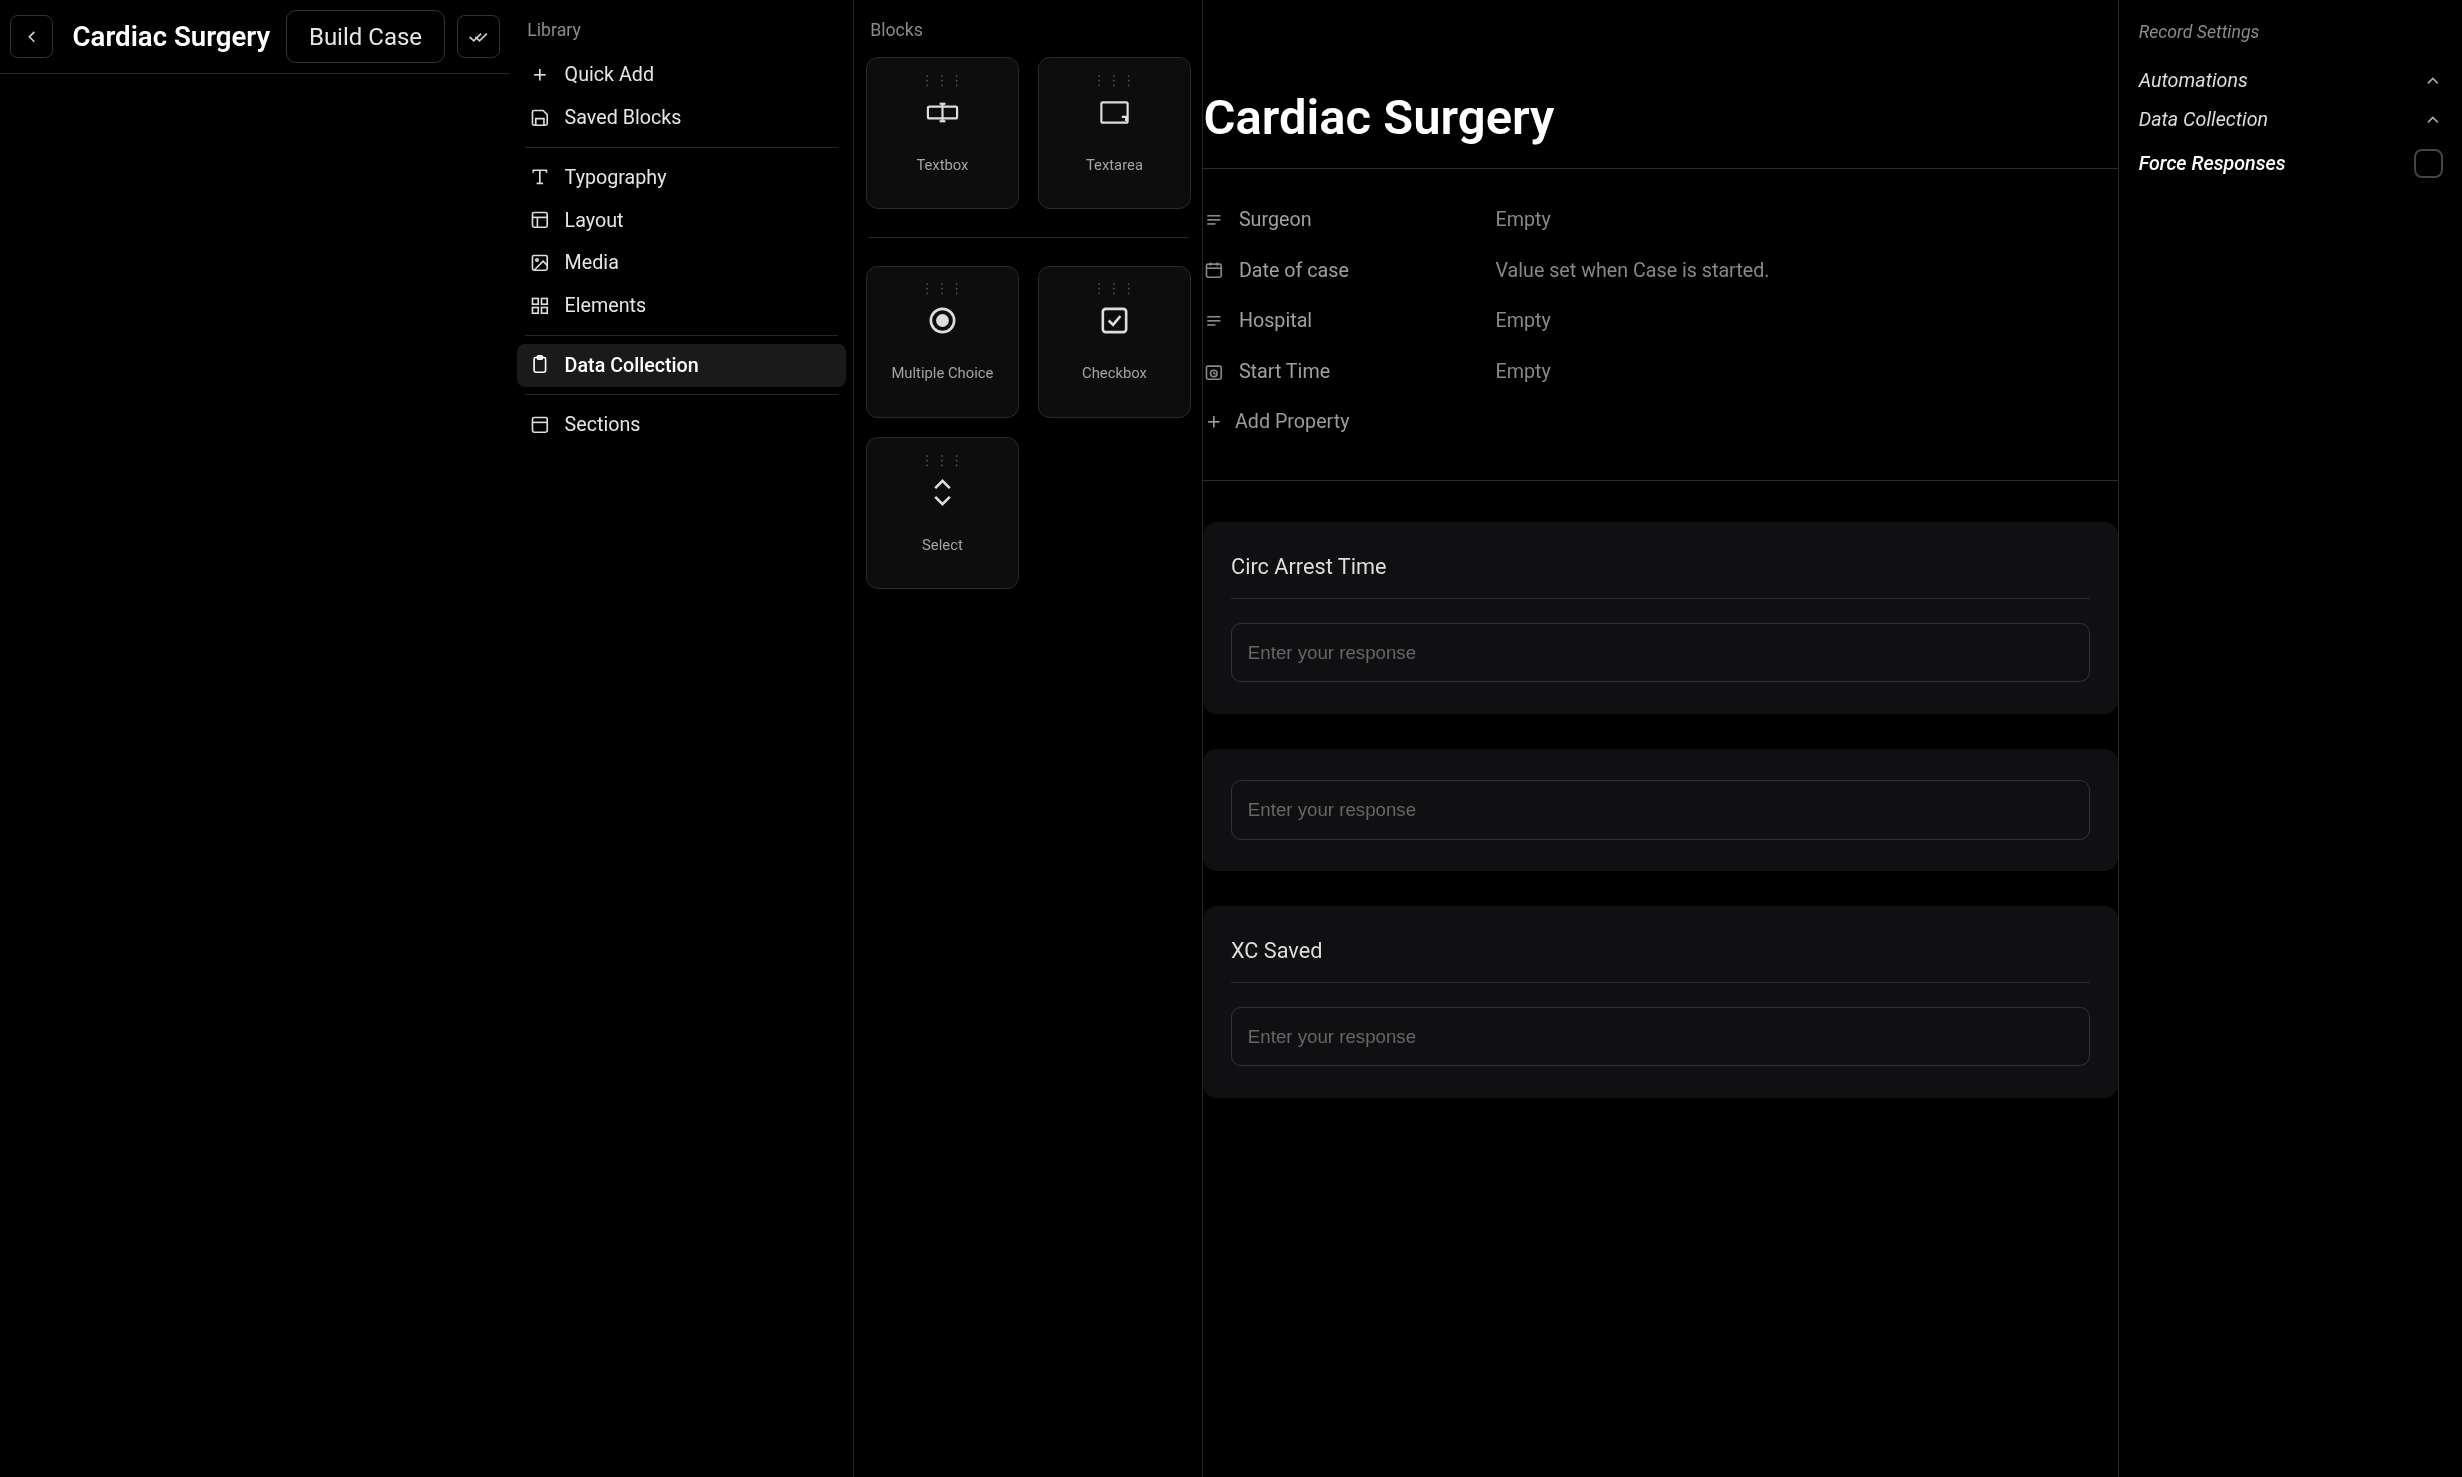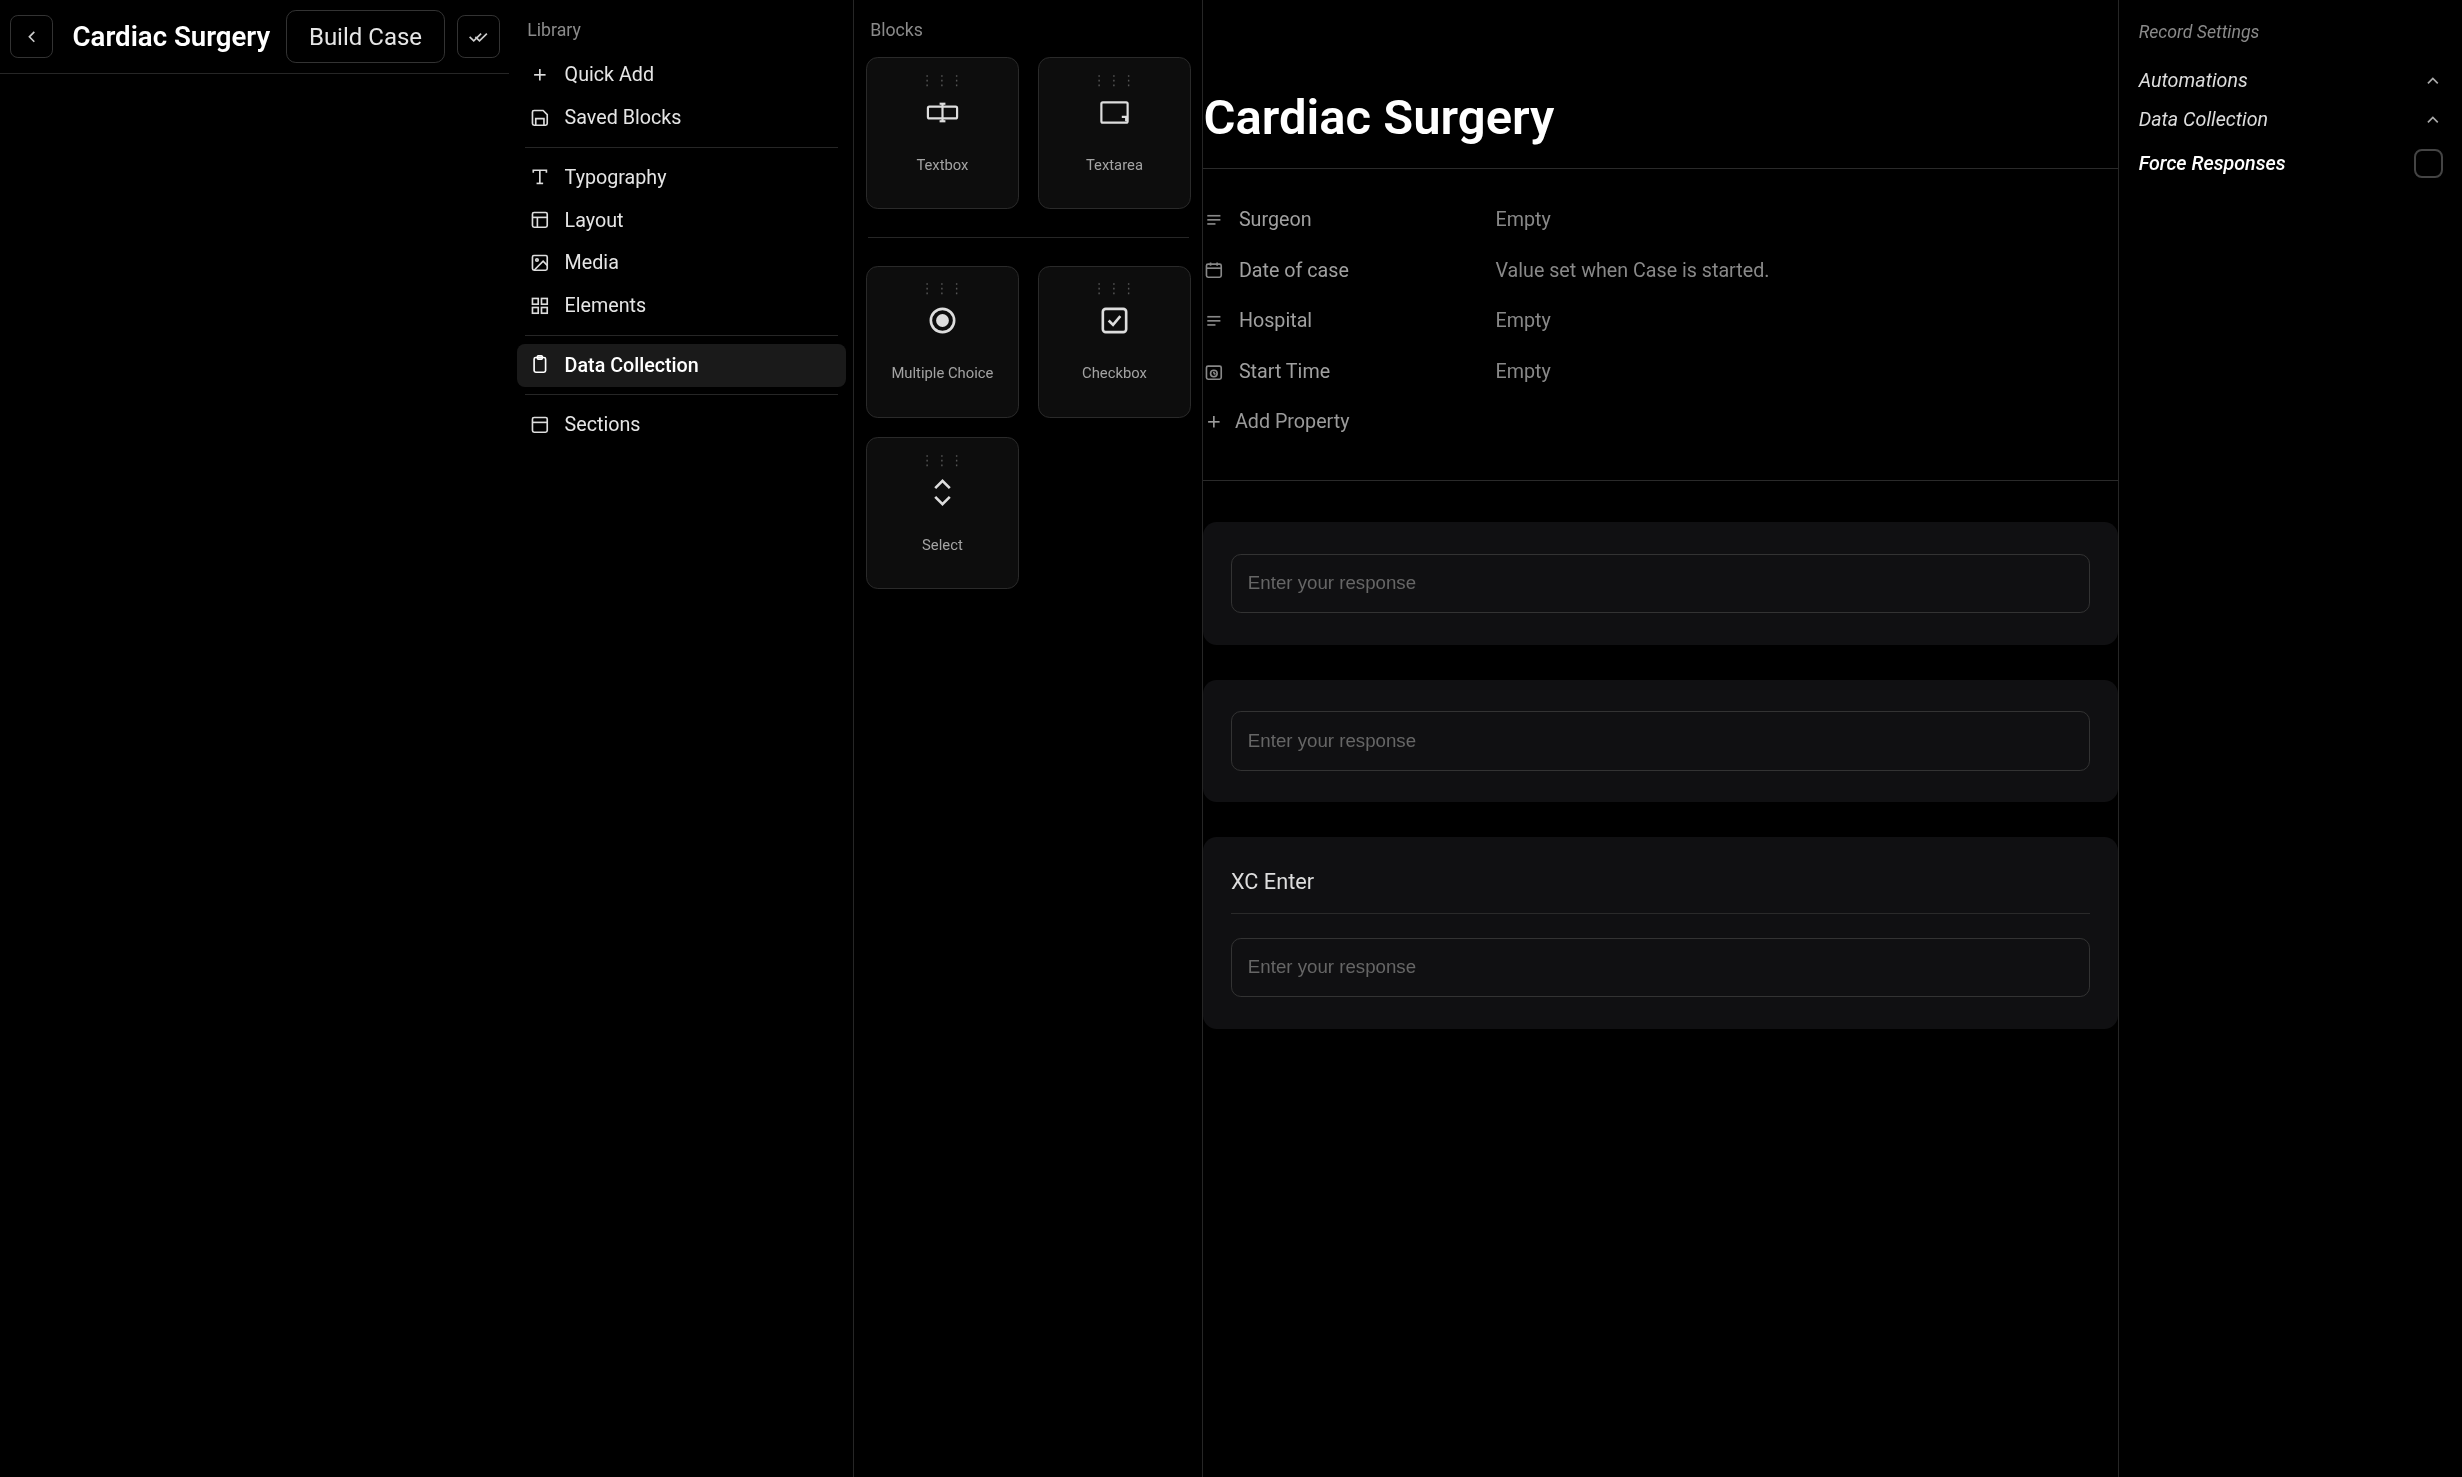--- a/index.html
+++ b/index.html
@@ -457,27 +457,28 @@
                 <line x1="12" y1="5" x2="12" y2="19"></line>
                 <line x1="5" y1="12" x2="19" y2="12"></line>
               </svg>
             </span>
           <span>Add Property</span>
         </div>
 
         <div class="section-divider"></div>
 
         <div class="form-card">
+          <div class="form-card-title">Circ Arrest Time</div>
           <input class="form-input" placeholder="Enter your response" style="">
         </div>
         <div class="form-card">
           <input class="form-input" placeholder="Enter your response" style="">
         </div>
         <div class="form-card">
-          <div class="form-card-title">XC Enter</div>
+          <div class="form-card-title">XC Saved</div>
           <input class="form-input" placeholder="Enter your response" style="">
         </div>
       </div>
     </div>
 
     <div class="settings">
       <div class="settings-heading">Record Settings</div>
 
       <div class="settings-section-header">
         <span>Automations</span>

